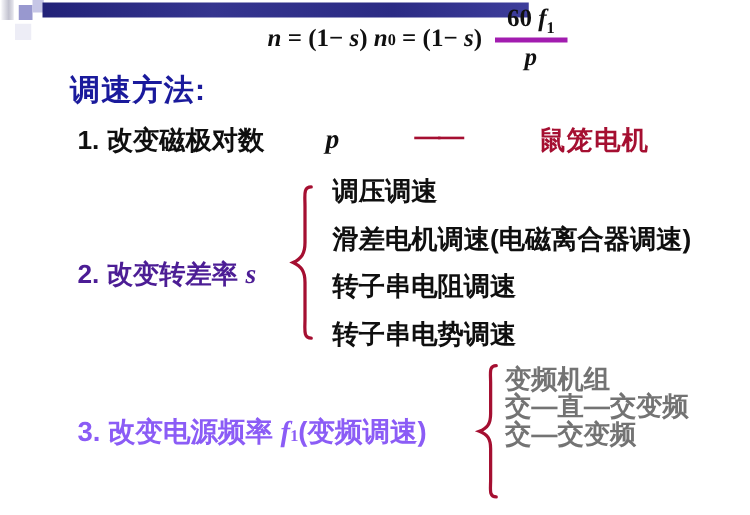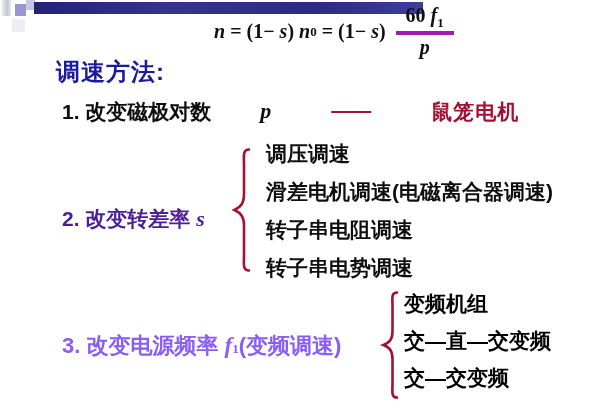--- a/index.html
+++ b/index.html
@@ -73,22 +73,22 @@
 
   
   .m3-label {
     position:absolute; left:62px; top:331px;
     font-size:22px; font-weight:bold; color:#8b5cf6;
     display:flex; align-items:baseline;
   }
   .m3-label .var { font-size:23px; margin-left:6px; }
   .m3-items {
     position:absolute; left:404px; top:293px;
-    display:flex; flex-direction:column; gap:15px;
-    font-size:21px; font-weight:bold; color:#000000;
+    display:flex; flex-direction:column; 
+    font-size:21px; font-weight:bold; color:#737373;
   }
   .m3-items .li { line-height:22px; white-space:nowrap; }
   .brace-3 { position:absolute; left:378px; top:290px; }
 </style>
 </head>
 <body>
 
 <div class="slide">
 
   <div class="sq sq-gradient"></div>

